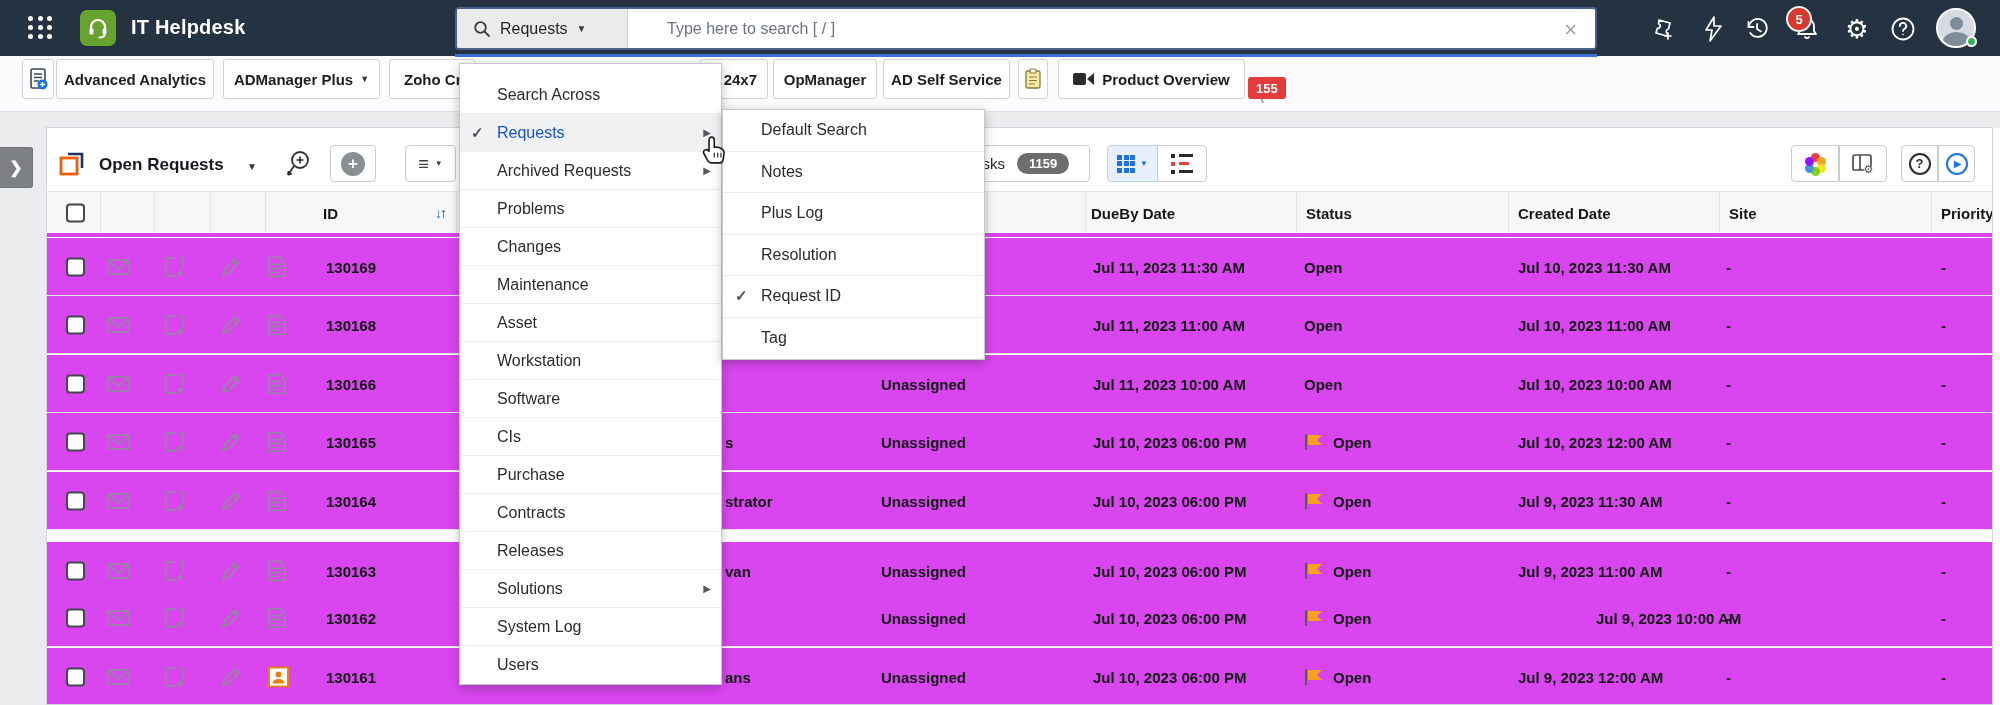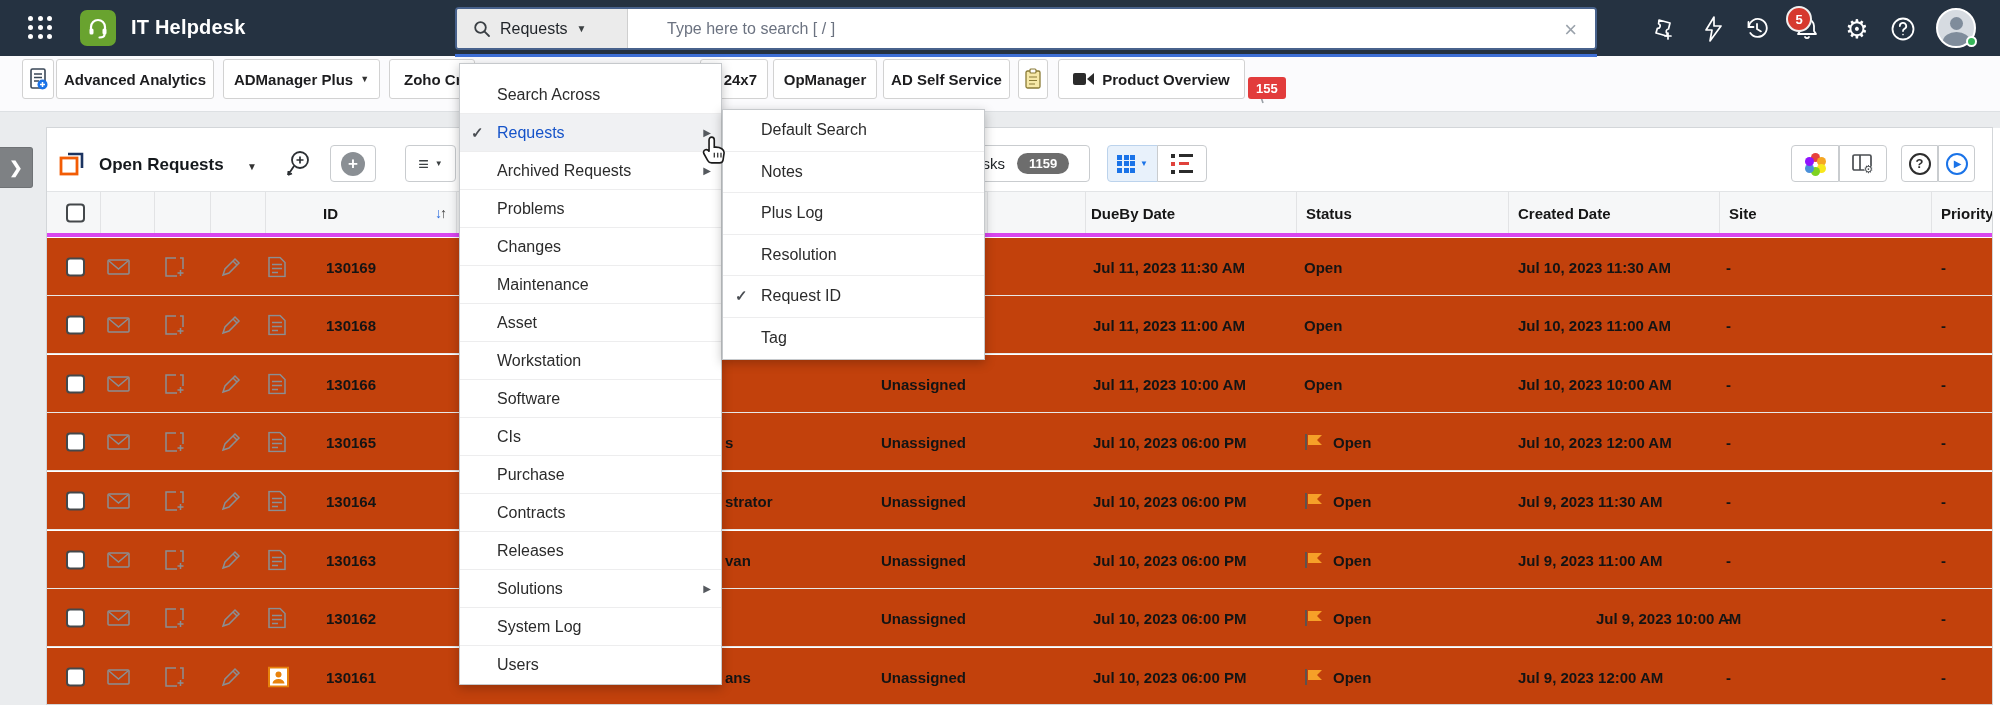--- a/index.html
+++ b/index.html
@@ -75,21 +75,21 @@
   .listglyph .lrow { display:flex; gap:4px; align-items:center; }
   .listglyph .dot { width:4px; height:4px; }
   .listglyph .bar { width:14px; height:3px; }
 
   
   .thead { position:absolute; left:0; top:63px; width:1947px; height:46px; background:#f6f7f8;
            border-top:1px solid #e2e4e6; border-bottom:4px solid #d946ef; }
   .hcell { position:absolute; top:50%; transform:translateY(-50%); font-size:15px; font-weight:700;
            color:#161616; white-space:nowrap; }
   .vline { position:absolute; top:0; width:1px; height:100%; background:#e2e3e5; }
-  .trow { position:absolute; left:0; width:1947px; height:58px; background:#c2410c; border-bottom:1px solid #e8e8e8; }
+  .trow { position:absolute; left:0; width:1947px; height:58px; background:#d946ef; border-bottom:1px solid #e8e8e8; }
   .cb { position:absolute; left:19px; top:50%; transform:translateY(-50%); width:19px; height:19px;
         border:2px solid #44484b; border-radius:4px; background:#fff; cursor:pointer; }
   .cb.hdr { top:50%; }
   .ric { position:absolute; top:50%; transform:translateY(-50%); cursor:pointer; line-height:0; }
   .cell { position:absolute; top:50%; transform:translateY(-50%); font-size:15px; font-weight:700;
           color:#141414; white-space:nowrap; }
   .sorticon { position:absolute; left:388px; top:50%; transform:translateY(-50%); font-size:14px;
               font-weight:700; letter-spacing:-2px; cursor:pointer; }
   .sorticon .dn { color:#2f6fe0; } .sorticon .up { color:#3c3c3c; }
 
@@ -488,21 +488,21 @@
       <span class="ric" style="left:1257px"><svg width="20" height="18" viewBox="0 0 20 18">
             <path d="M2 1 v16" stroke="#555" stroke-width="1.8"></path>
             <path d="M4 2 h14 l-5 5 5 5 h-14 Z" fill="#f6a028"></path>
           </svg></span>
       <span class="cell" style="left:1286px">Open</span>
       <span class="cell" style="left:1471px">Jul 9, 2023 11:30 AM</span>
       <span class="cell" style="left:1679px">-</span>
       <span class="cell" style="left:1894px">-</span>
     </div>
 
-    <div class="trow" style="top:403px">
+    <div class="trow" style="top:414px">
       <span class="cb"></span>
       <span class="ric" style="left:60px"><svg width="23" height="16" viewBox="0 0 23 16" fill="none" stroke="#8a8f94" stroke-width="1.5">
             <rect x="1" y="1" width="21" height="14" rx="1"></rect>
             <path d="M2 2 l9.5 8 L21 2"></path>
           </svg></span>
       <span class="ric" style="left:117px"><svg width="21" height="20" viewBox="0 0 21 20" fill="none" stroke="#8a8f94" stroke-width="1.5">
             <path d="M12 1 H2 V19 H13 M19 12 V1 H16"></path>
             <path d="M16.5 13 v6 M13.5 16 h6"></path>
           </svg></span>
       <span class="ric" style="left:174px"><svg width="20" height="20" viewBox="0 0 20 20" fill="none" stroke="#8a8f94" stroke-width="1.5">

